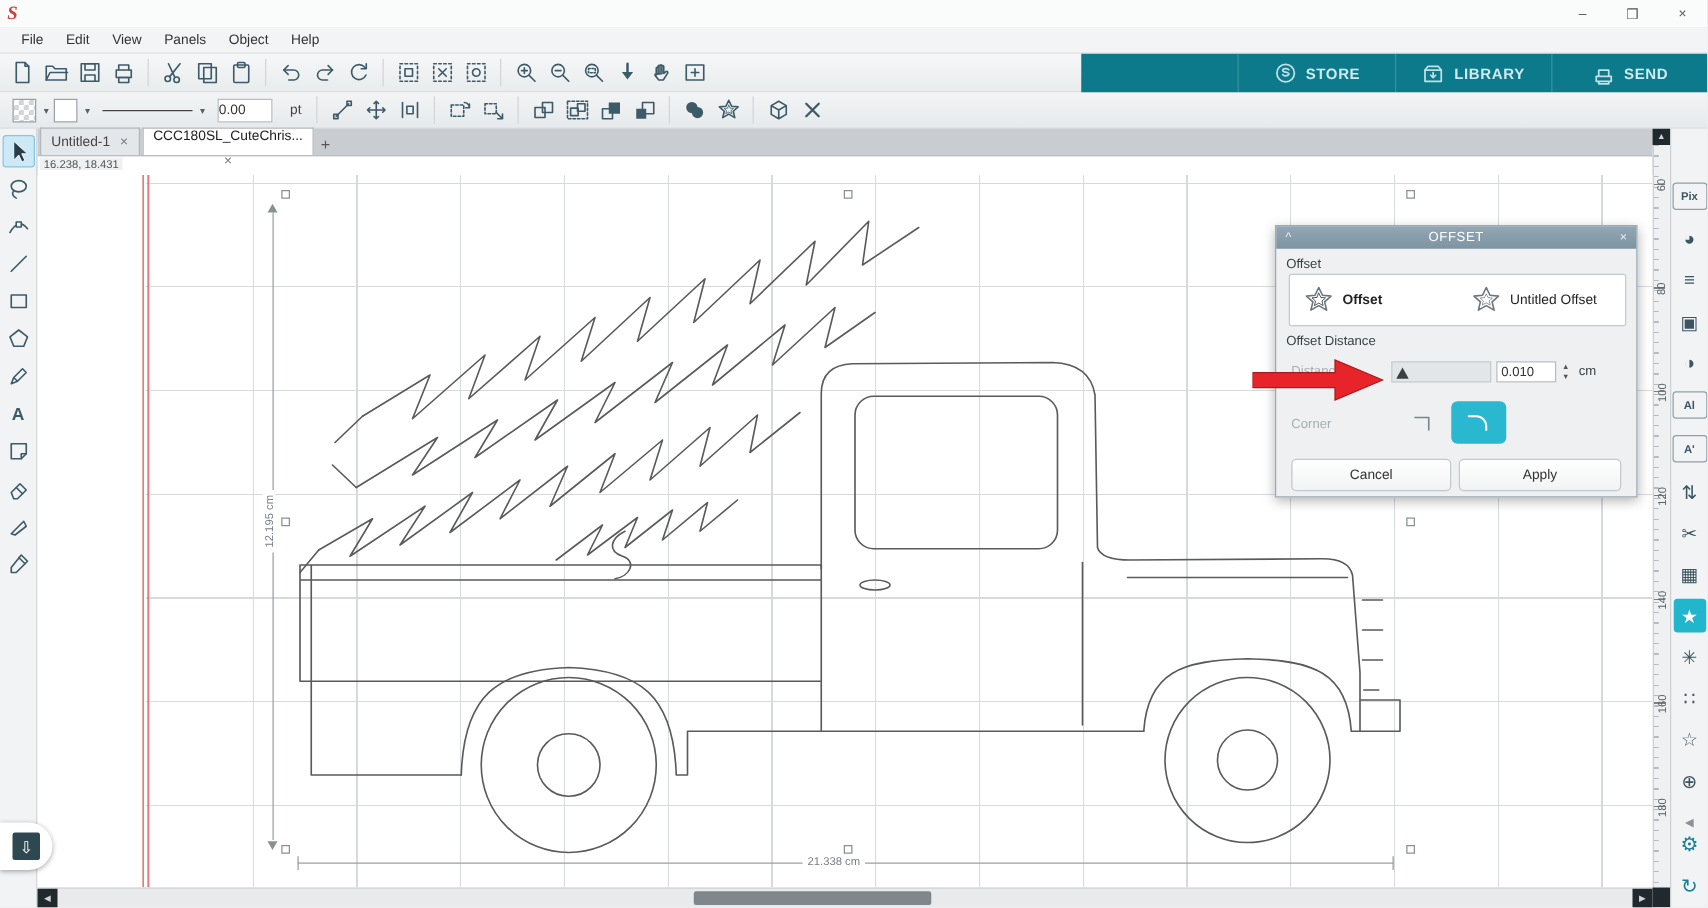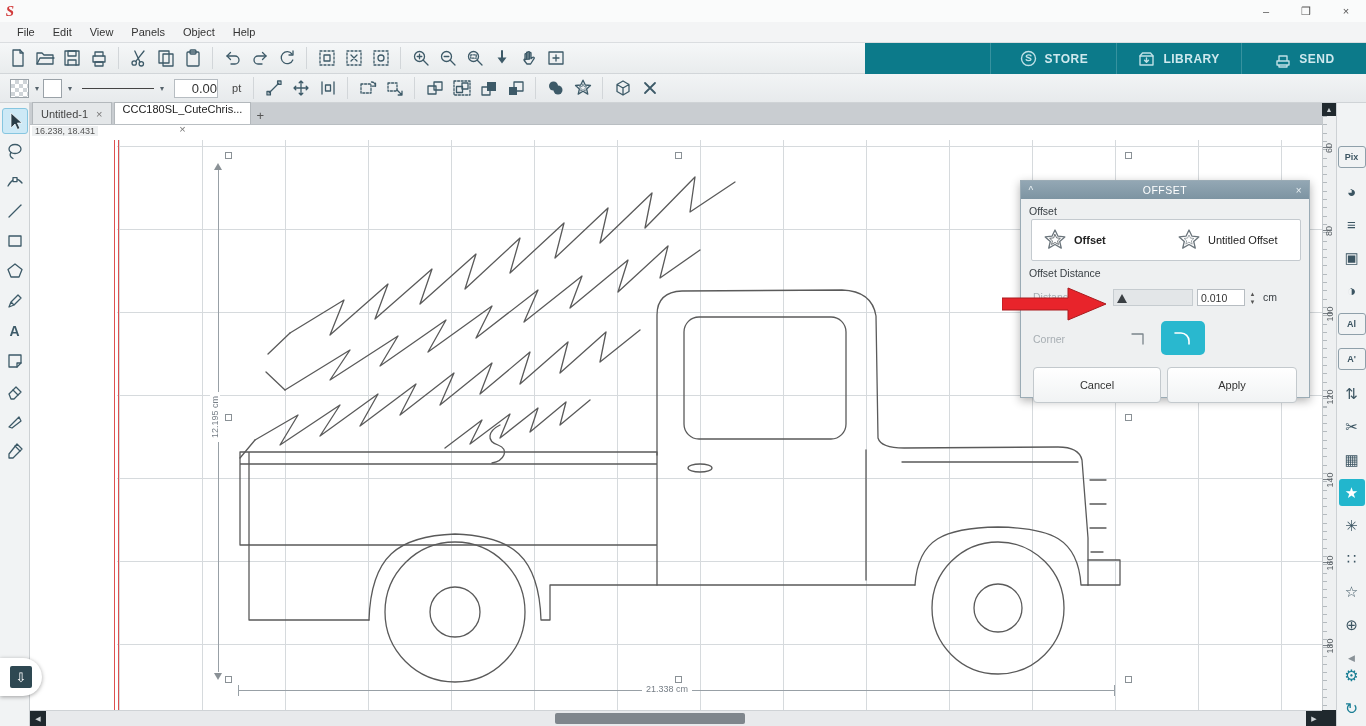--- a/index.html
+++ b/index.html
@@ -32,22 +32,22 @@
   .tbtn{width:27px;height:26px;display:flex;align-items:center;justify-content:center;border-radius:3px;flex:none;}
   .sep{width:1px;height:22px;background:#d2d6d9;margin:0 6px;flex:none;}
   svg.ic{stroke:#3d5a68;fill:none;stroke-width:1.3;stroke-linecap:round;stroke-linejoin:round;}
   .caret{font-size:8px;color:#55626b;margin-left:2px;}
   .swatch-checker{width:17px;height:17px;border:1px solid #9aa2a8;
      background-image:linear-gradient(45deg,#cfd4d8 25%,transparent 25%,transparent 75%,#cfd4d8 75%),
                       linear-gradient(45deg,#cfd4d8 25%,#fff 25%,#fff 75%,#cfd4d8 75%);
      background-size:8px 8px;background-position:0 0,4px 4px;}
   .swatch-line{width:17px;height:17px;border:1px solid #9aa2a8;background:#fff;}
   .linestyle{width:72px;height:1px;background:#444;margin:0 4px;}
-  .numbox{width:42px;height:17px;border:1px solid #b7bdc2;background:#fff;font-size:13px;
-          text-align:right;color:#333;font-family:"Liberation Sans",sans-serif;padding:0;}
+  .numbox{width:42px;height:17px;border:1px solid #b7bdc2;background:#fff;font-size:11px;
+          text-align:left;color:#333;font-family:"Liberation Sans",sans-serif;padding:0;}
   .unit{margin:0 6px 0 14px;color:#444;}
 
   
   .nav{position:absolute;right:0;top:43px;width:501px;height:31px;background:#0c7a8a;display:flex;}
   .navtab{flex:1;display:flex;align-items:center;justify-content:center;gap:7px;
           color:#cfe9ee;font-weight:bold;font-size:12px;letter-spacing:.5px;
           border-left:1px solid rgba(255,255,255,.18);}
   .navtab.active{background:#1cb4c9;color:#701a75;margin-top:45px;}
   svg.nic{stroke:#bfe0e6;fill:none;stroke-width:1.4;stroke-linecap:round;stroke-linejoin:round;}
   .navtab.active svg.nic{stroke:#fff;}
@@ -124,21 +124,21 @@
   .valbox{position:absolute;left:176px;top:108px;width:48px;height:17px;border:1px solid #b7bdc2;
           background:#fff;font-size:10.5px;text-align:left;padding:0 3px;box-sizing:border-box;
           font-family:"Liberation Sans",sans-serif;color:#333;}
   .spin{position:absolute;left:226px;top:107px;width:11px;height:19px;display:flex;flex-direction:column;
         align-items:center;justify-content:center;}
   .spin span{font-size:6px;line-height:8px;color:#555;}
   .cmlbl{position:absolute;left:242px;top:110px;font-size:10.5px;color:#3a4045;}
   .cornbtn1{position:absolute;left:102px;top:142px;width:30px;height:30px;display:flex;align-items:center;justify-content:center;}
   .cornbtn2{position:absolute;left:140px;top:140px;width:44px;height:34px;background:#29b8cf;border-radius:5px;
             display:flex;align-items:center;justify-content:center;}
-  .dlg-btn{position:absolute;top:186px;height:36px;background:linear-gradient(#fff,#f1f3f4);
+  .dlg-btn{position:absolute;top:186px;height:26px;background:linear-gradient(#fff,#f1f3f4);
            border:1px solid #c3c9cd;border-radius:4px;display:flex;align-items:center;justify-content:center;
            font-size:11px;color:#333;box-sizing:border-box;}
 
   
   .redarrow{position:absolute;left:972px;top:146px;z-index:6;}
 
   
   .rpanel{position:absolute;left:1336px;top:103px;bottom:0;width:30px;background:#f1f3f4;
           border-left:1px solid #cdd1d4;display:flex;flex-direction:column;align-items:center;
           padding-top:40px;box-sizing:border-box;}

